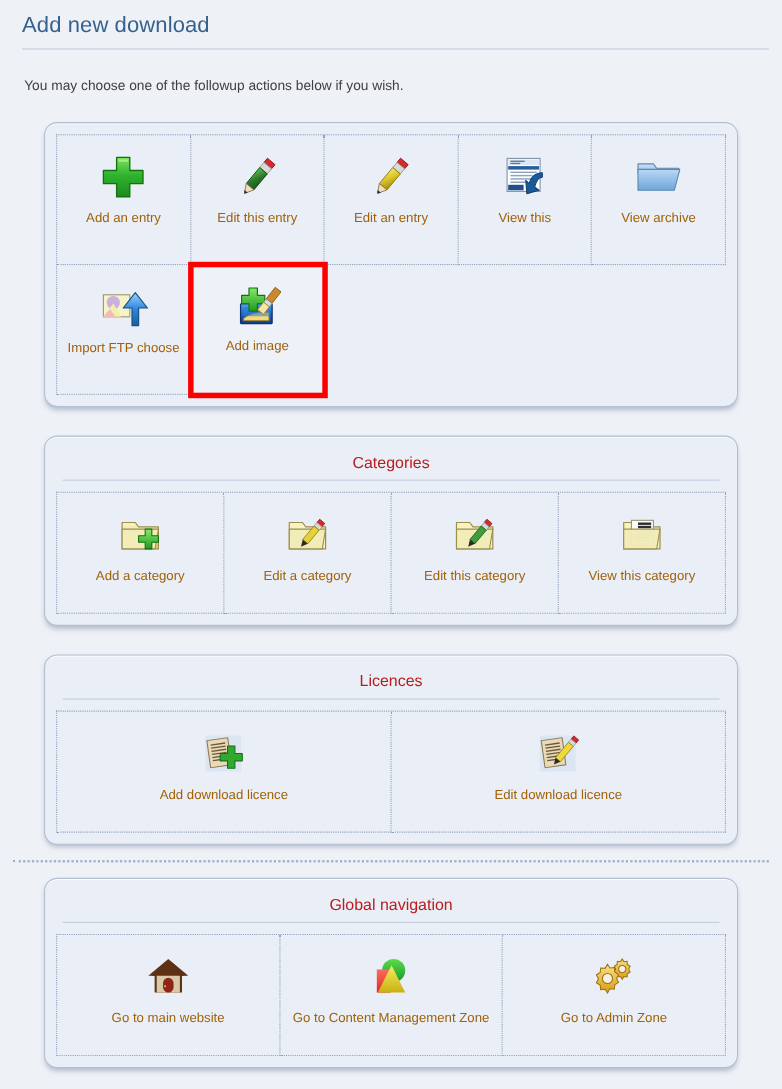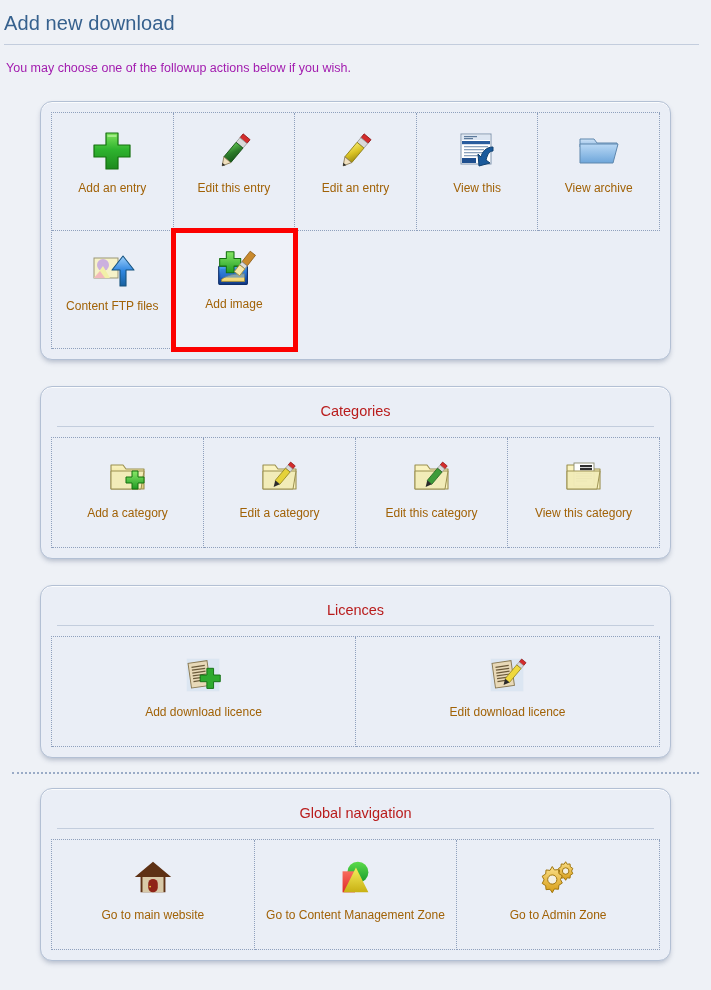--- a/index.html
+++ b/index.html
@@ -9,37 +9,37 @@
     width: 711px; height: 990px;
     background: #eef1f7;
     font-family: "Liberation Sans", sans-serif;
     overflow: hidden;
   }
   body {
     background: linear-gradient(to bottom, #eef1f6 0%, #eef1f6 100%);
   }
 
   
-  .page-head { padding: 12px 12px 0 4px; }
+  .page-head { padding: 12px 12px 0 20px; }
   .page-title {
     font-size: 20px;
     font-weight: normal;
     color: #36618e;
     margin: 0 0 9px 0;
     letter-spacing: .1px;
   }
   .title-rule {
     height: 1px;
     background: #c3cddd;
     margin: 0 0 0 0;
   }
   .intro {
     font-size: 12.5px;
-    color: #a21caf;
-    margin: 16px 0 0 0;
+    color: #404040;
+    margin: 26px 0 0 0;
     padding: 0 2px;
   }
 
   
   .panel-wrap { padding: 0 40px; }
   .panel {
     position: relative;
     border: 1px solid #b3c0d4;
     border-radius: 12px;
     background: #eaeef6;
@@ -246,21 +246,21 @@
                 <stop offset="1" stop-color="#18609e"></stop>
               </linearGradient>
             </defs>
             <rect x="5" y="12" width="24" height="20" fill="#f6f2c9" stroke="#9a9677" stroke-width="1"></rect>
             <circle cx="14" cy="19" r="6" fill="#c7a8e0" opacity=".9"></circle>
             <path d="M5 32l9-12 7 12z" fill="#f2f0a8"></path>
             <path d="M5 32l6-7 5 7z" fill="#f2b8bd"></path>
             <path d="M31 40V24h-8l11-14 11 14h-8v16z" fill="url(#bar)" stroke="#16537f" stroke-width="1.1" stroke-linejoin="round"></path>
           </svg>
         </span>
-        <span class="cap">Content FTP files</span>
+        <span class="cap">Import FTP choose</span>
       </a>
 
       <a class="cell highlight" href="#">
         <span class="icon-box">
           <svg width="44" height="44" viewBox="0 0 46 46">
             <defs>
               <linearGradient id="scr" x1="0" y1="0" x2="0" y2="1">
                 <stop offset="0" stop-color="#4ea8f5"></stop>
                   <stop offset=".55" stop-color="#1f5fc0"></stop>
                 <stop offset="1" stop-color="#123a86"></stop>

